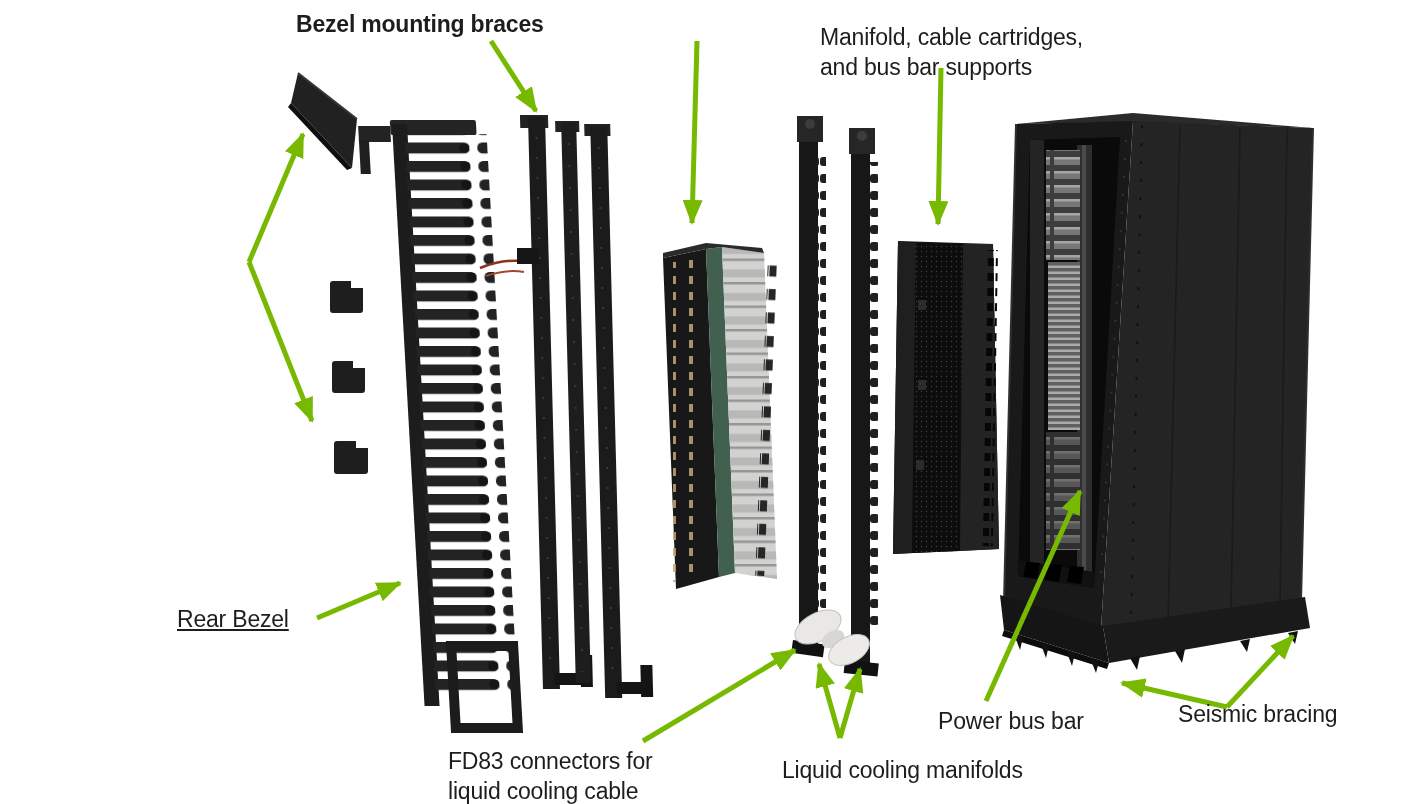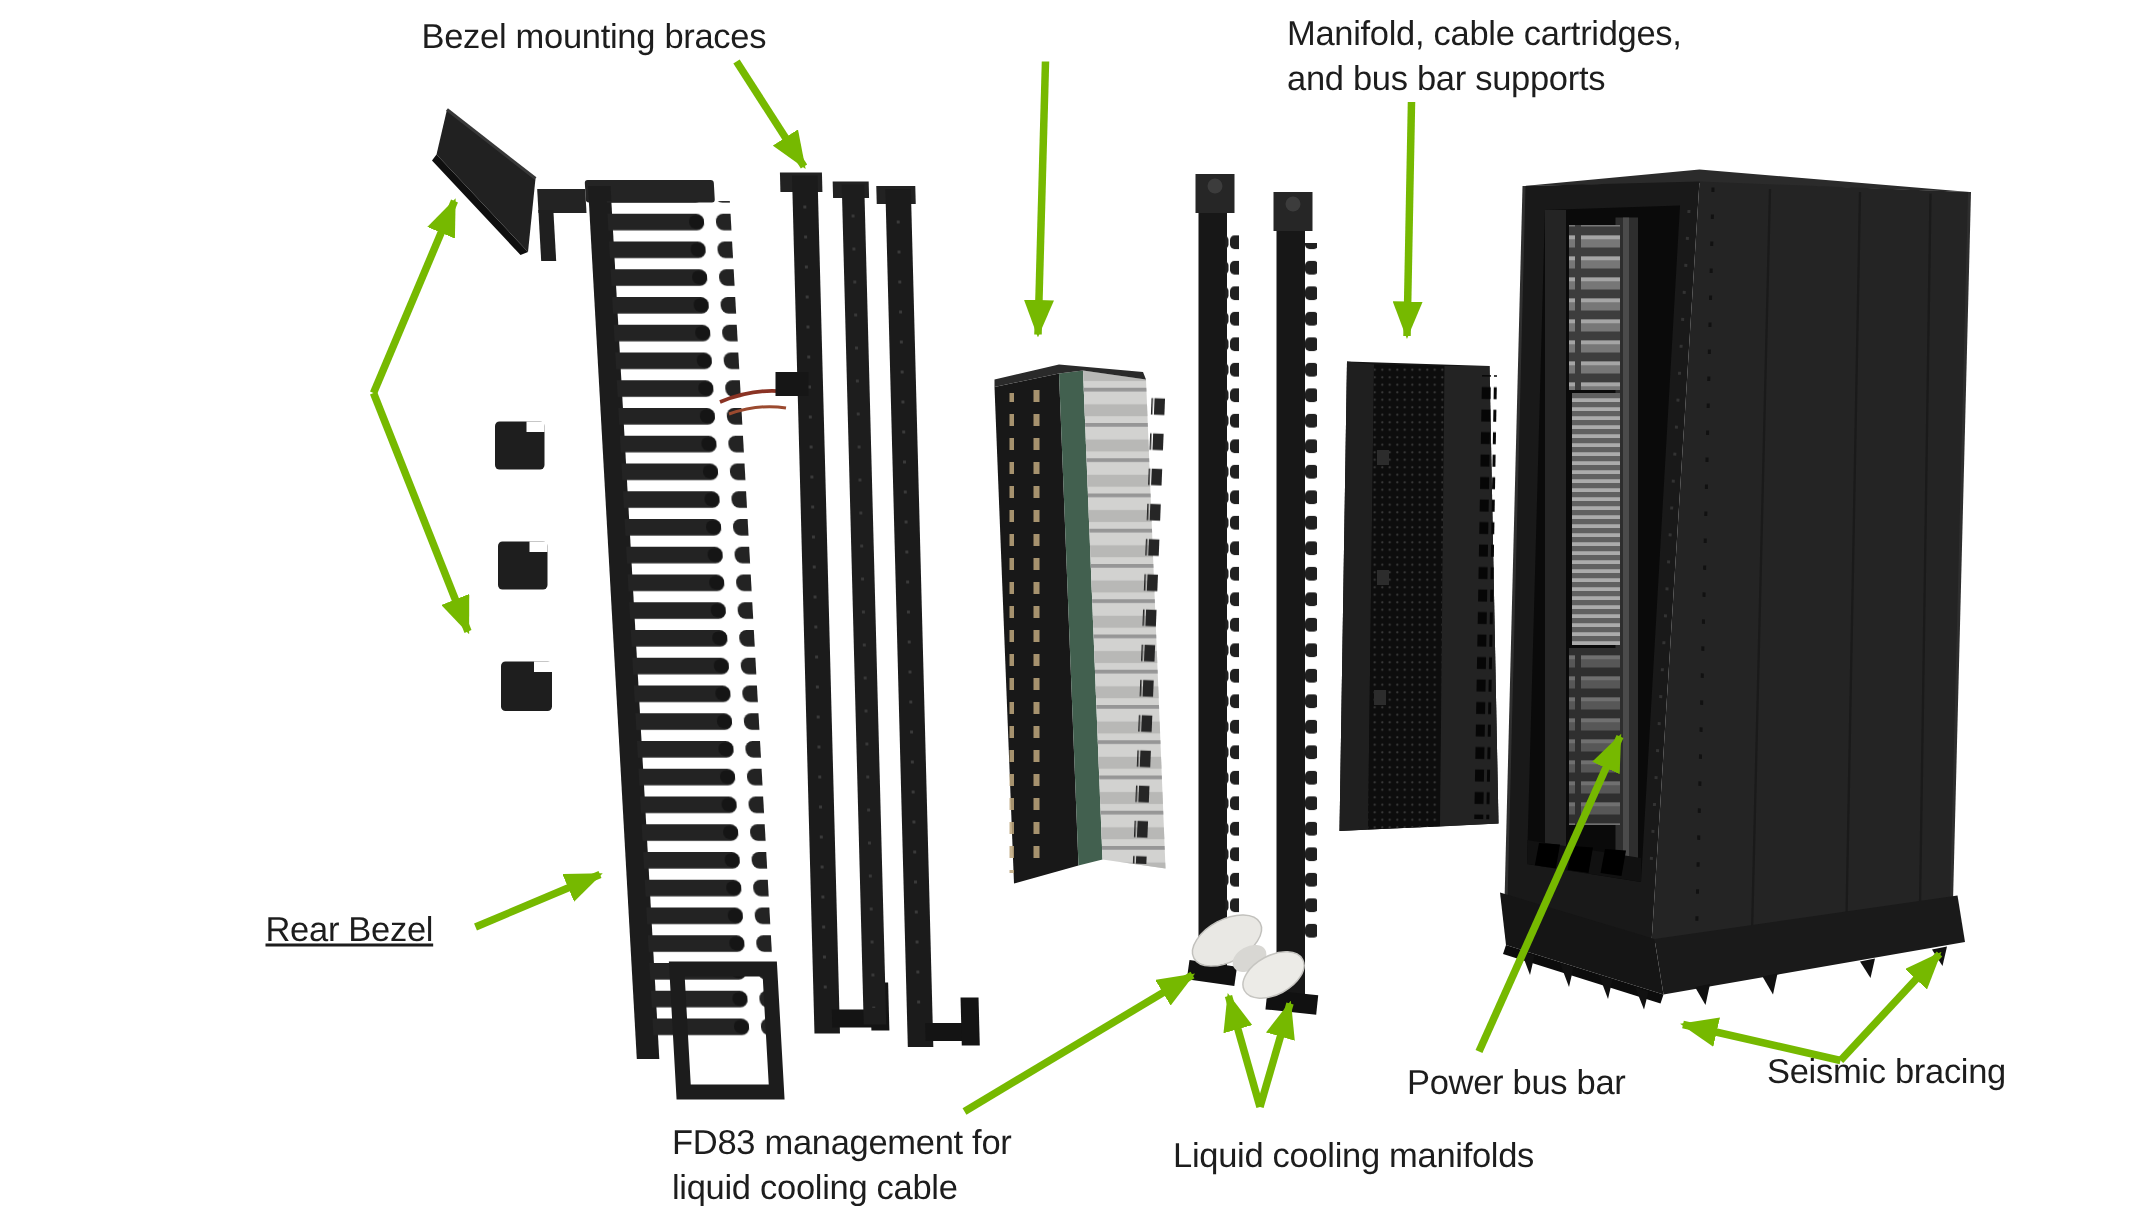--- a/index.html
+++ b/index.html
@@ -216,36 +216,36 @@
       <line class="arrow" x1="643" y1="741" x2="795" y2="650" marker-end="url(#ah)"></line>
       <line class="arrow" x1="840" y1="738" x2="819" y2="664" marker-end="url(#ah)"></line>
       <line class="arrow" x1="840" y1="738" x2="860" y2="669" marker-end="url(#ah)"></line>
       <line class="arrow" x1="986" y1="701" x2="1080" y2="491" marker-end="url(#ah)"></line>
       <line class="arrow" x1="1227" y1="707" x2="1122" y2="683" marker-end="url(#ah)"></line>
       <line class="arrow" x1="1227" y1="707" x2="1293" y2="636" marker-end="url(#ah)"></line>
     </g>
   </svg>
 
 
-  <div class="label" style="left:281px;top:9px;">
+  <div class="label" style="left:296px;top:9px;font-weight:bold;">
     <span>Bezel mounting braces</span>
   </div>
 
 
-  <div class="label" style="left:820px;top:7px;margin-left:38px;">
+  <div class="label" style="left:820px;top:22px;">
     <span>Manifold, cable cartridges,</span><br>
     <span>and bus bar supports</span>
   </div>
 
   <div class="label" style="left:177px;top:604px;text-decoration:underline;">
     <span>Rear Bezel</span>
   </div>
 
   <div class="label" style="left:448px;top:746px;">
-    <span>FD83 management for</span><br>
+    <span>FD83 connectors for</span><br>
     <span>liquid cooling cable</span>
   </div>
 
   <div class="label" style="left:782px;top:755px;text-align:right;">
     <span>Liquid cooling manifolds</span>
   </div>
 
   <div class="label" style="left:938px;top:706px;">
     <span>Power bus bar</span>
   </div>

